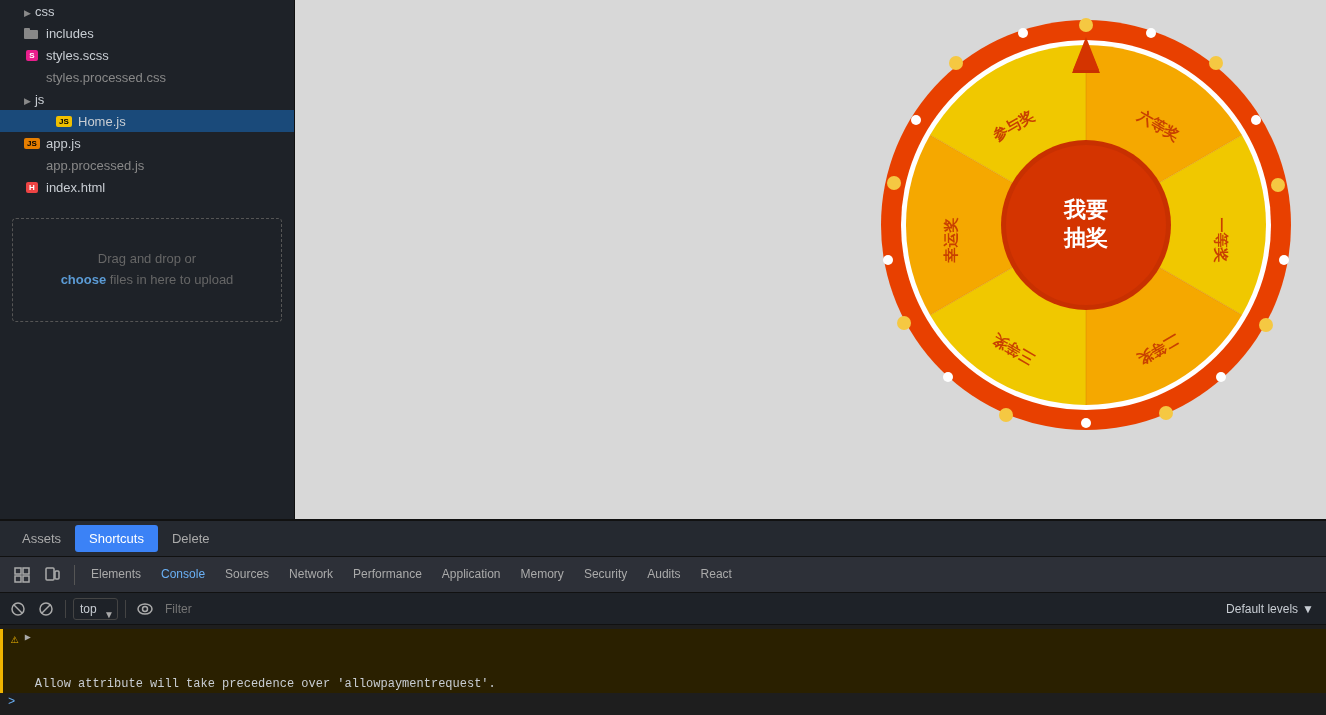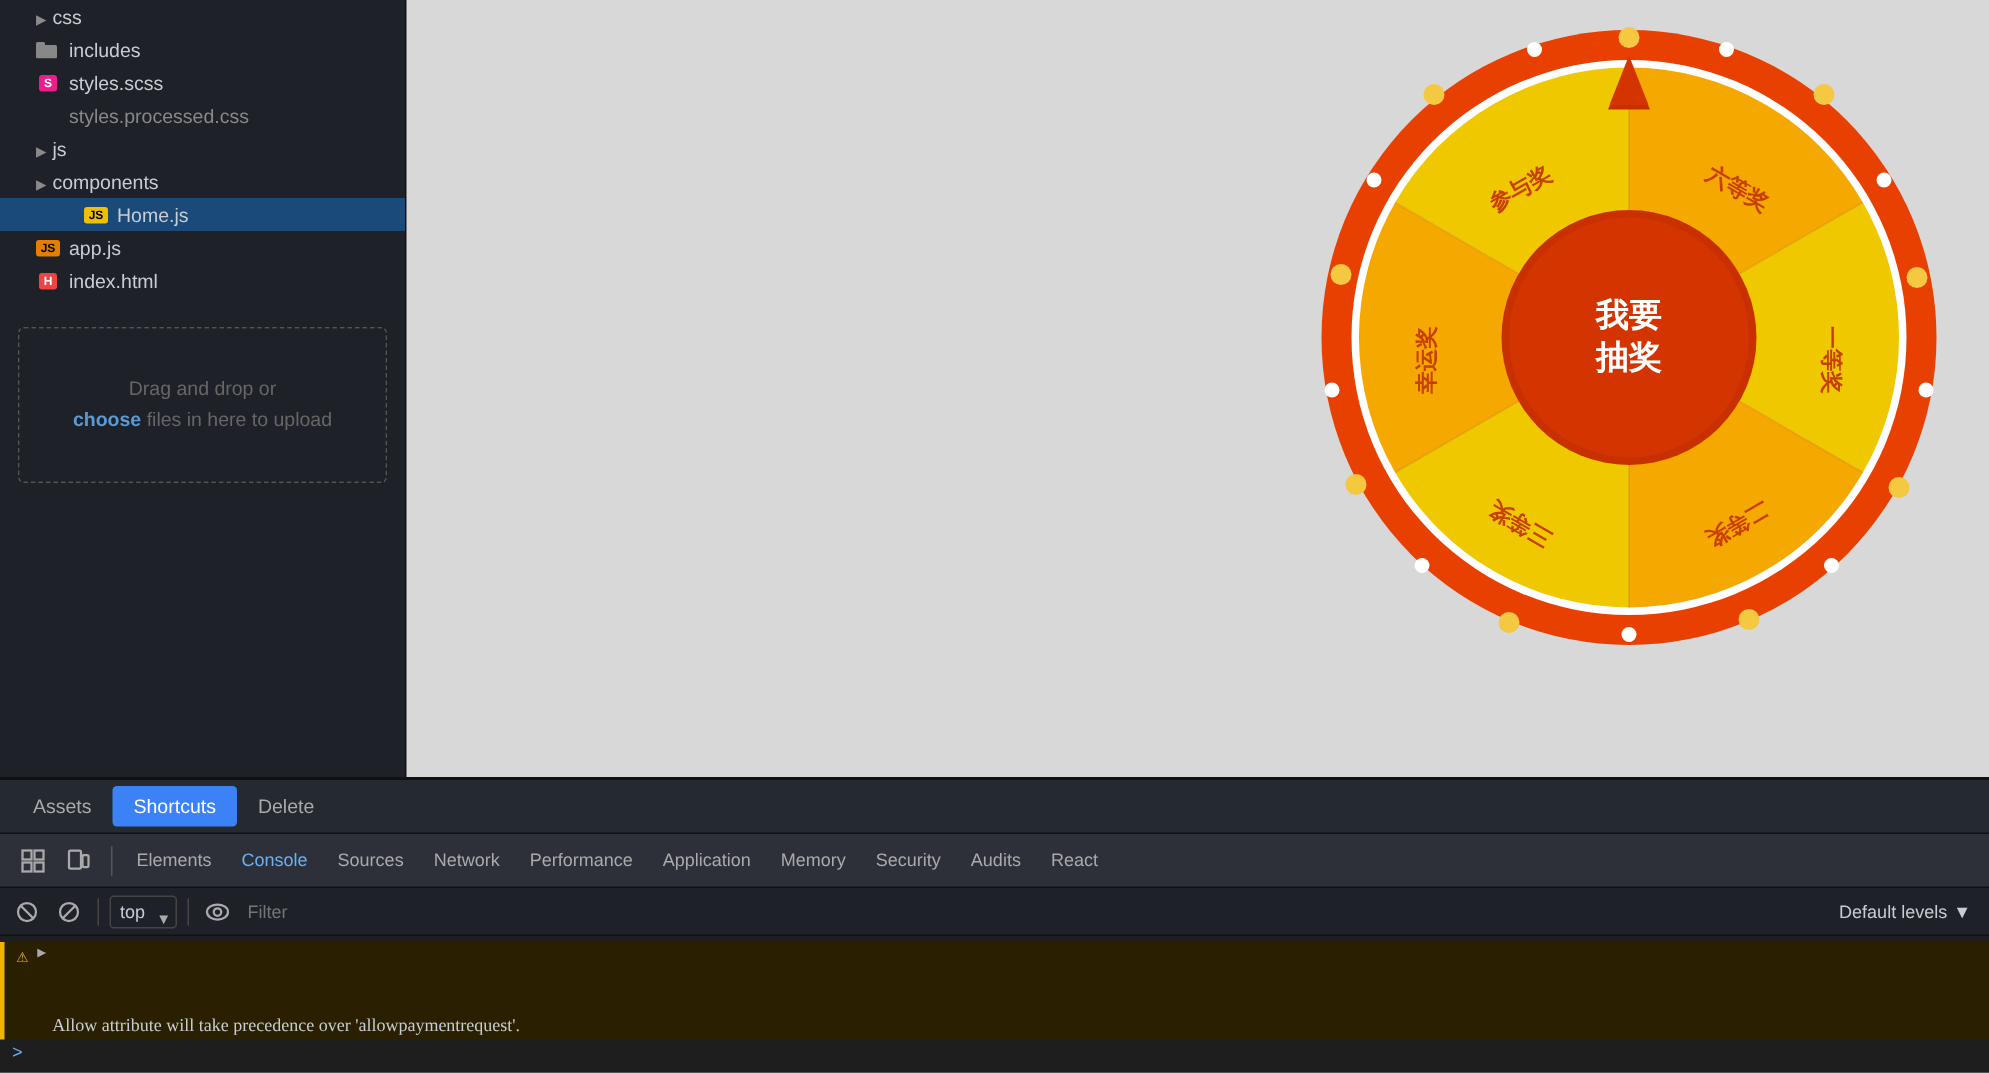--- a/index.html
+++ b/index.html
@@ -7,21 +7,21 @@
 
     
     .main-area {
       display: flex;
       flex: 1;
       height: calc(715px - 175px);
     }
 
     
     .sidebar {
-      width: 271px;
+      width: 295px;
       background: #1e2228;
       color: #c8cdd3;
       font-size: 13px;
       overflow-y: auto;
       border-right: 1px solid #111;
       flex-shrink: 0;
     }
 
     .sidebar-item {
       display: flex;
@@ -318,39 +318,39 @@
     <div class="sidebar-item indent2">
       <span style="width:16px;height:16px;margin-right:6px;"></span>
       <span style="color:#888;">styles.processed.css</span>
     </div>
 
     <div class="sidebar-item indent1">
       <span class="folder-icon"></span>
       <span>js</span>
     </div>
 
-    <div class="sidebar-item indent2">
-      <span class="folder-icon"></span>
-      <span>components</span>
-    </div>
 
     <div class="sidebar-item indent3 active">
       <span style="width:16px;height:16px;margin-right:6px;display:inline-flex;align-items:center;justify-content:center;">
         <span style="background:#f0c000;color:#000;border-radius:2px;font-size:8px;padding:1px 3px;font-weight:bold;">JS</span>
       </span>
       <span>Home.js</span>
     </div>
 
     <div class="sidebar-item indent2">
       <span style="width:16px;height:16px;margin-right:6px;display:inline-flex;align-items:center;justify-content:center;">
         <span style="background:#e67e00;color:#000;border-radius:2px;font-size:8px;padding:1px 3px;font-weight:bold;">JS</span>
       </span>
       <span>app.js</span>
     </div>
 
+    <div class="sidebar-item indent2">
+      <span style="width:16px;height:16px;margin-right:6px;"></span>
+      <span style="color:#888;">app.processed.js</span>
+    </div>
 
     <div class="sidebar-item indent1">
       <span style="width:16px;height:16px;margin-right:6px;display:inline-flex;align-items:center;justify-content:center;">
         <span style="background:#e44;color:white;border-radius:2px;font-size:8px;padding:1px 3px;font-weight:bold;">H</span>
       </span>
       <span>index.html</span>
     </div>
 
     <div class="drag-drop-area">
       <span>Drag and drop or</span><br>
@@ -499,20 +499,20 @@
     <div class="default-levels">
       <span>Default levels</span>
       <span>▼</span>
     </div>
   </div>
 
   <div class="console-output">
     <div class="console-warning">
       <span class="warn-icon">⚠</span>
       <span class="expand-arrow">▶</span>
-      <span style="font-family: Liberation Serif, serif; font-size: 12px; margin-top: 46px;">Allow attribute will take precedence over 'allowpaymentrequest'.</span>
+      <span style="font-family: Liberation Mono, monospace; font-size: 12px; margin-top: 46px;">Allow attribute will take precedence over 'allowpaymentrequest'.</span>
     </div>
     <div class="console-prompt">
       <span class="prompt-icon">&gt;</span>
       <input type="text" style="background: transparent; border: none; outline: none; color: rgb(200, 205, 211); font-size: 12px; font-family: Consolas, &quot;Courier New&quot;, monospace; flex: 1 1 0%; width: 100%;">
     </div>
   </div>
 </div>
 
 </body></html>

